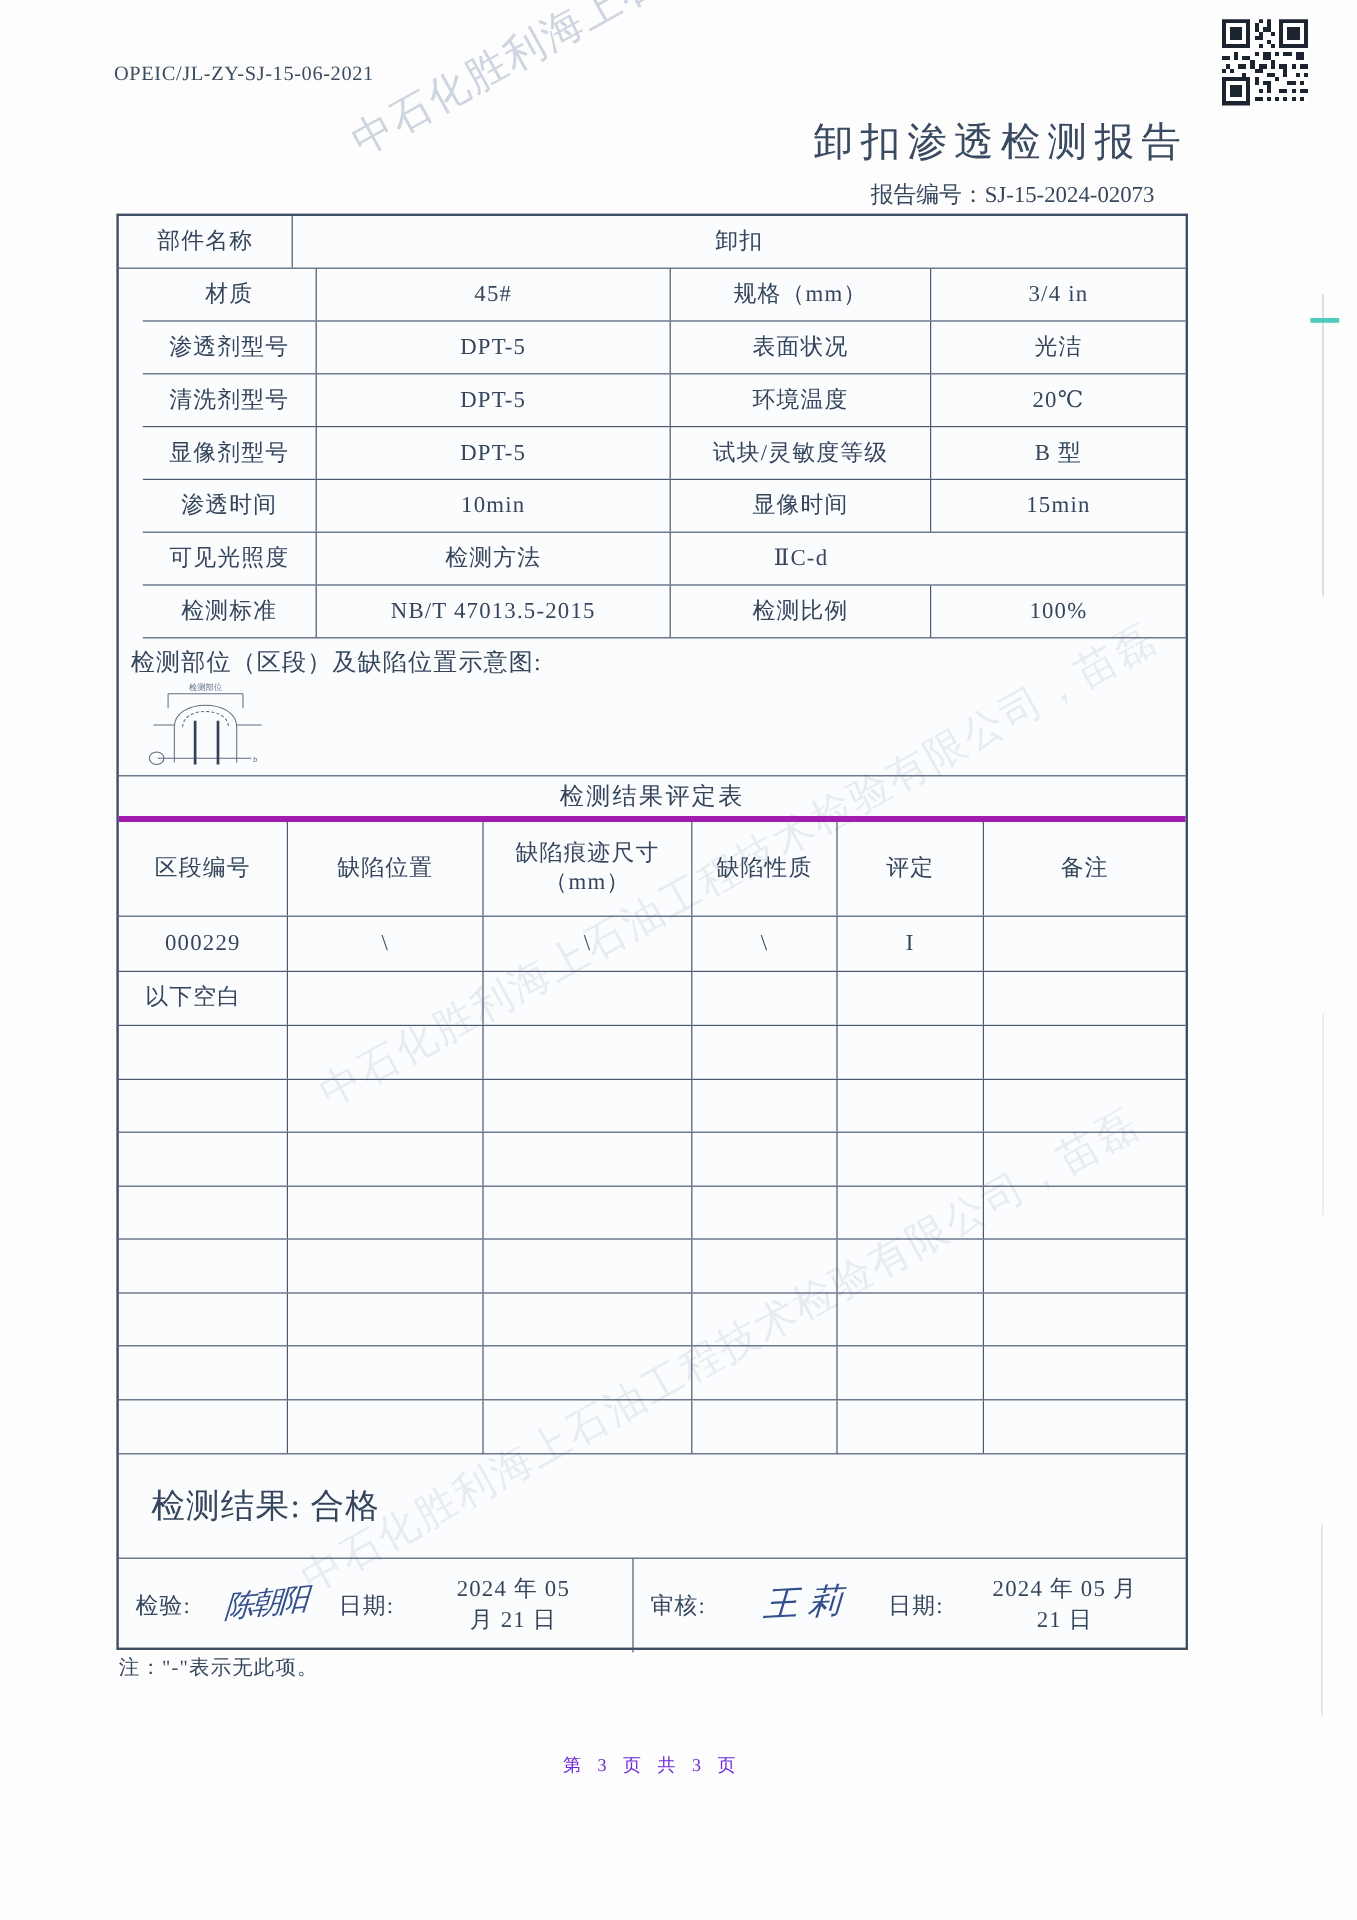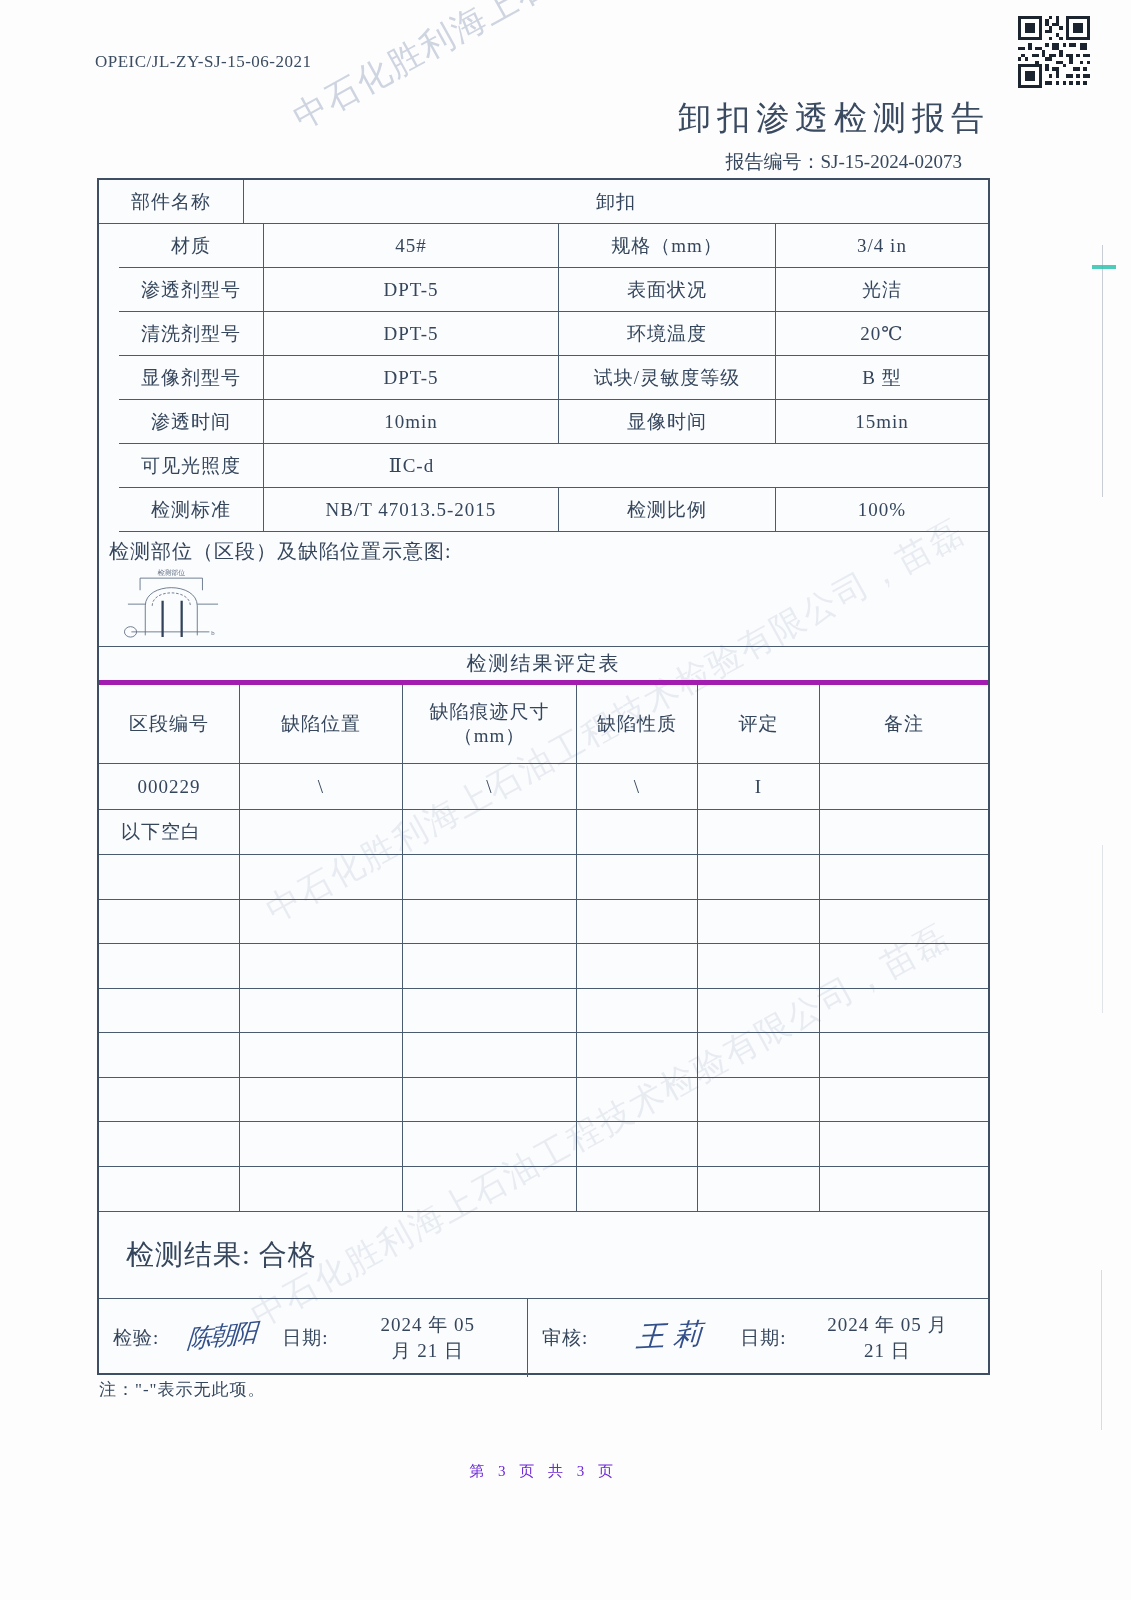--- a/index.html
+++ b/index.html
@@ -185,20 +185,21 @@
       <div class="c">B 型</div>
     </div>
     <div class="r inforow">
       <div class="c">渗透时间</div>
       <div class="c">10min</div>
       <div class="c">显像时间</div>
       <div class="c">15min</div>
     </div>
     <div class="r inforow">
       <div class="c">可见光照度</div>
+      <div class="c">检测方法</div>
       <div class="c">ⅡC-d</div>
     </div>
     <div class="r inforow">
       <div class="c">检测标准</div>
       <div class="c">NB/T 47013.5-2015</div>
       <div class="c">检测比例</div>
       <div class="c">100%</div>
     </div>
 
     <div class="diagram-cell">

